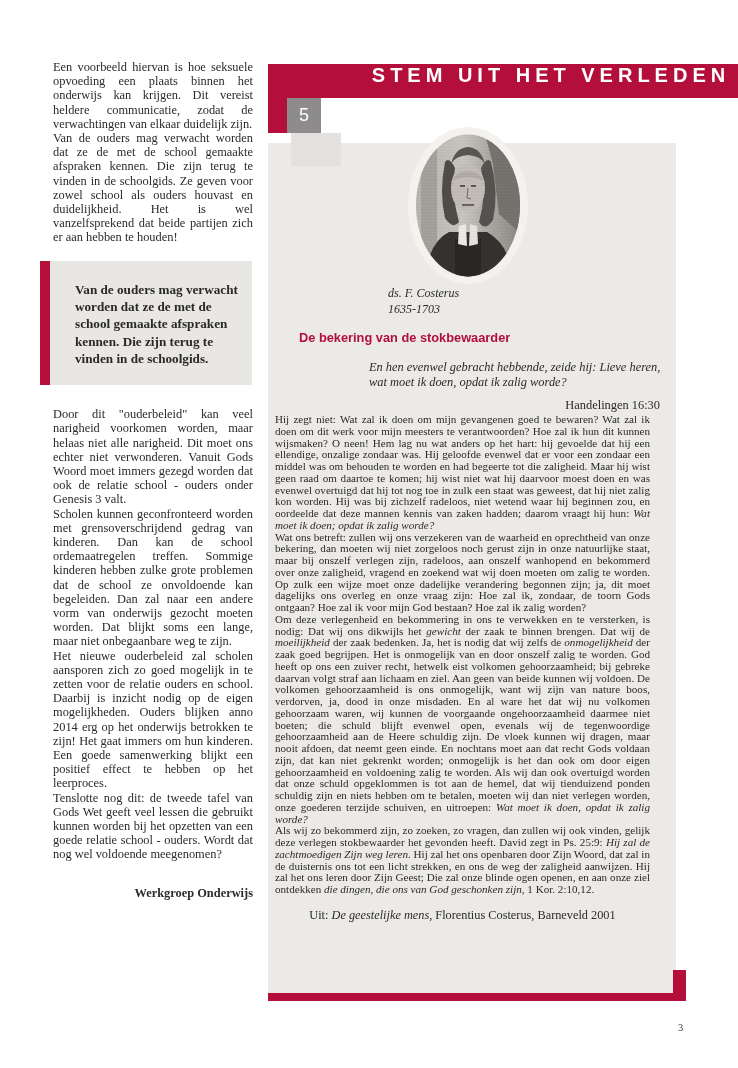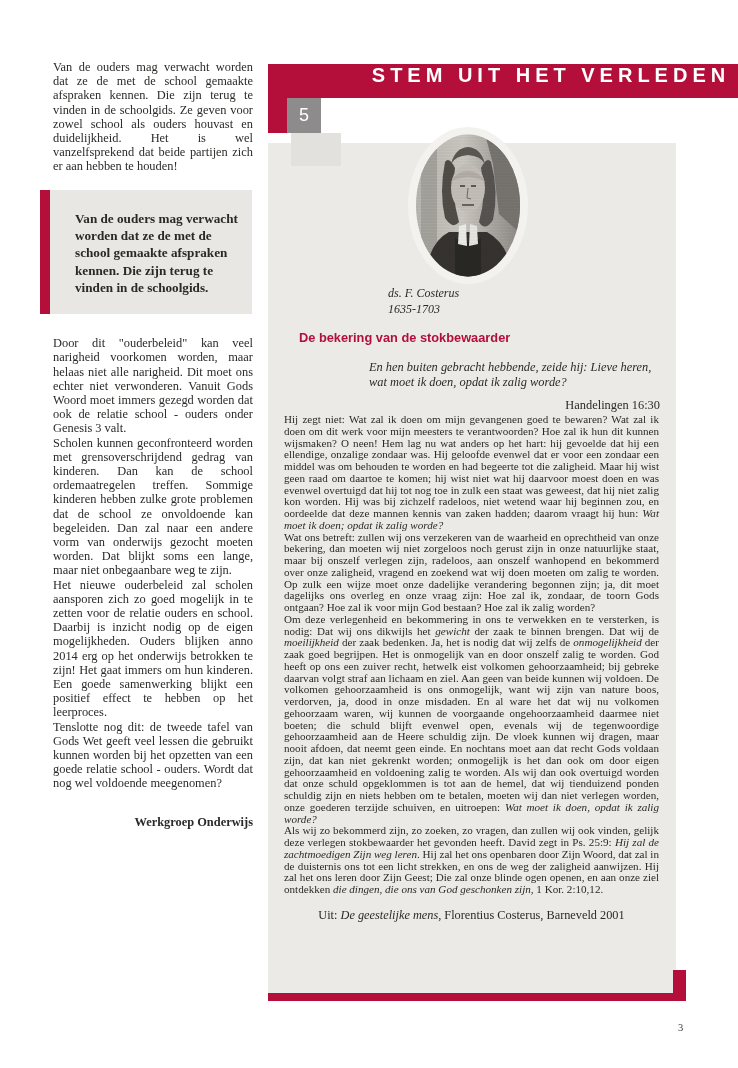--- a/index.html
+++ b/index.html
@@ -38,21 +38,21 @@
   .caption{position:absolute;left:388px;top:286px;width:160px;text-align:left;
            font-style:italic;font-size:12px;line-height:15.5px;color:#2b2a28;}
 
   
   .feature-heading{position:absolute;left:299px;top:330px;margin:0;
                    font-family:"Liberation Sans",sans-serif;font-weight:bold;
                    font-size:12.8px;color:#b30f3a;}
   .scripture{position:absolute;left:293px;top:360px;width:375px;font-size:12.4px;line-height:15.2px;}
   .scripture .sq-lines{margin-left:76px;font-style:italic;}
   .scripture .sq-ref{text-align:right;padding-right:8px;margin-top:8px;}
-  .feature-body{position:absolute;left:284px;top:414px;width:375px;
+  .feature-body{position:absolute;left:275px;top:414px;width:375px;
                 font-size:11.1px;line-height:11.75px;text-align:justify;}
   .feature-body p{margin:0;}
   .feature-body p.source{margin-top:12px;text-align:center;font-size:12.3px;line-height:14px;}
 
   .page-num{position:absolute;left:678px;top:1022px;font-size:10.5px;color:#3a3938;}
 </style>
 </head>
 <body>
 
 <div class="page">
@@ -61,20 +61,21 @@
   <div class="banner-downstroke"></div>
   <div class="banner">
     <span>STEM UIT HET VERLEDEN</span>
   </div>
   <div class="num-echo"></div>
   <div class="num-box">
     <span>5</span>
   </div>
 
   <section class="left-col">
+    <p>Een voorbeeld hiervan is hoe seksuele opvoeding een plaats binnen het onderwijs kan krijgen. Dit vereist heldere communicatie, zodat de verwachtingen van elkaar duidelijk zijn.</p>
     <p>Van de ouders mag verwacht worden dat ze de met de school gemaakte afspraken kennen. Die zijn terug te vinden in de schoolgids. Ze geven voor zowel school als ouders houvast en duidelijkheid. Het is wel vanzelfsprekend dat beide partijen zich er aan hebben te houden!</p>
     <aside class="pull-quote">
       <span class="accent"></span>
       <p>Van de ouders mag verwacht worden dat ze de met de school gemaakte afspraken kennen. Die zijn terug te vinden in de schoolgids.</p>
     </aside>
     <p>Door dit "ouderbeleid" kan veel narigheid voorkomen worden, maar helaas niet alle narigheid. Dit moet ons echter niet verwonderen. Vanuit Gods Woord moet immers gezegd worden dat ook de relatie school - ouders onder Genesis 3 valt.</p>
     <p>Scholen kunnen geconfronteerd worden met grensoverschrijdend gedrag van kinderen. Dan kan de school ordemaatregelen treffen. Sommige kinderen hebben zulke grote problemen dat de school ze onvoldoende kan begeleiden. Dan zal naar een andere vorm van onderwijs gezocht moeten worden. Dat blijkt soms een lange, maar niet onbegaanbare weg te zijn.</p>
     <p>Het nieuwe ouderbeleid zal scholen aansporen zich zo goed mogelijk in te zetten voor de relatie ouders en school. Daarbij is inzicht nodig op de eigen mogelijkheden. Ouders blijken anno 2014 erg op het onderwijs betrokken te zijn! Het gaat immers om hun kinderen. Een goede samenwerking blijkt een positief effect te hebben op het leerproces.</p>
     <p>Tenslotte nog dit: de tweede tafel van Gods Wet geeft veel lessen die gebruikt kunnen worden bij het opzetten van een goede relatie school - ouders. Wordt dat nog wel voldoende meegenomen?</p>
     <p class="byline">Werkgroep Onderwijs</p>
@@ -123,21 +124,21 @@
   </div>
   <div class="caption">
     <div>ds. F. Costerus</div>
     <div>1635-1703</div>
   </div>
 
   <h2 class="feature-heading">De bekering van de stokbewaarder</h2>
 
   <div class="scripture">
     <div class="sq-lines">
-      <div>En hen buiten gebracht hebbende, zeide hij: Lieve heren,</div>
+      <div>En hen evenwel gebracht hebbende, zeide hij: Lieve heren,</div>
       <div>wat moet ik doen, opdat ik zalig worde?</div>
     </div>
     <div class="sq-ref">Handelingen 16:30</div>
   </div>
 
   <div class="feature-body">
     <p><span>Hij zegt niet: Wat zal ik doen om mijn gevangenen goed te bewaren? Wat zal ik doen om dit werk voor mijn meesters te verantwoorden? Hoe zal ik hun dit kunnen wijsmaken? O neen! Hem lag nu wat anders op het hart: hij gevoelde dat hij een ellendige, onzalige zondaar was. Hij geloofde evenwel dat er voor een zondaar een middel was om behouden te worden en had begeerte tot die zaligheid. Maar hij wist geen raad om daartoe te komen; hij wist niet wat hij daarvoor moest doen en was evenwel overtuigd dat hij tot nog toe in zulk een staat was geweest, dat hij niet zalig kon worden. Hij was bij zichzelf radeloos, niet wetend waar hij beginnen zou, en oordeelde dat deze mannen kennis van zaken hadden; daarom vraagt hij hun: </span><span style="font-style: italic;">Wat moet ik doen; opdat ik zalig worde?</span></p>
     <p><span>Wat ons betreft: zullen wij ons verzekeren van de waarheid en oprechtheid van onze bekering, dan moeten wij niet zorgeloos noch gerust zijn in onze natuurlijke staat, maar bij onszelf verlegen zijn, radeloos, aan onszelf wanhopend en bekommerd over onze zaligheid, vragend en zoekend wat wij doen moeten om zalig te worden. Op zulk een wijze moet onze dadelijke verandering begonnen zijn; ja, dit moet dagelijks ons overleg en onze vraag zijn: Hoe zal ik, zondaar, de toorn Gods ontgaan? Hoe zal ik voor mijn God bestaan? Hoe zal ik zalig worden?</span></p>
     <p><span>Om deze verlegenheid en bekommering in ons te verwekken en te versterken, is nodig: Dat wij ons dikwijls het </span><span style="font-style: italic;">gewicht</span><span> der zaak te binnen brengen. Dat wij de </span><span style="font-style: italic;">moeilijkheid</span><span> der zaak bedenken. Ja, het is nodig dat wij zelfs de </span><span style="font-style: italic;">onmogelijkheid</span><span> der zaak goed begrijpen. Het is onmogelijk van en door onszelf zalig te worden. God heeft op ons een zuiver recht, hetwelk eist volkomen gehoorzaamheid; bij gebreke daarvan volgt straf aan lichaam en ziel. Aan geen van beide kunnen wij voldoen. De volkomen gehoorzaamheid is ons onmogelijk, want wij zijn van nature boos, verdorven, ja, dood in onze misdaden. En al ware het dat wij nu volkomen gehoorzaam waren, wij kunnen de voorgaande ongehoorzaamheid daarmee niet boeten; die schuld blijft evenwel open, evenals wij de tegenwoordige gehoorzaamheid aan de Heere schuldig zijn. De vloek kunnen wij dragen, maar nooit afdoen, dat neemt geen einde. En nochtans moet aan dat recht Gods voldaan zijn, dat kan niet gekrenkt worden; onmogelijk is het dan ook om door eigen gehoorzaamheid en voldoening zalig te worden. Als wij dan ook overtuigd worden dat onze schuld opgeklommen is tot aan de hemel, dat wij tienduizend ponden schuldig zijn en niets hebben om te betalen, moeten wij dan niet verlegen worden, onze goederen terzijde schuiven, en uitroepen: </span><span style="font-style: italic;">Wat moet ik doen, opdat ik zalig worde?</span></p>
     <p><span>Als wij zo bekommerd zijn, zo zoeken, zo vragen, dan zullen wij ook vinden, gelijk deze verlegen stokbewaarder het gevonden heeft. David zegt in Ps. 25:9: </span><span style="font-style: italic;">Hij zal de zachtmoedigen Zijn weg leren</span><span>. Hij zal het ons openbaren door Zijn Woord, dat zal in de duisternis ons tot een licht strekken, en ons de weg der zaligheid aanwijzen. Hij zal het ons leren door Zijn Geest; Die zal onze blinde ogen openen, en aan onze ziel ontdekken </span><span style="font-style: italic;">die dingen, die ons van God geschonken zijn,</span><span> 1 Kor. 2:10,12.</span></p>

